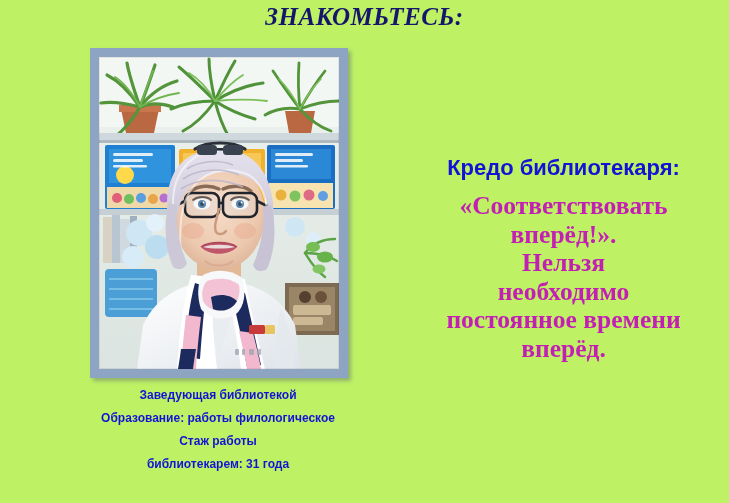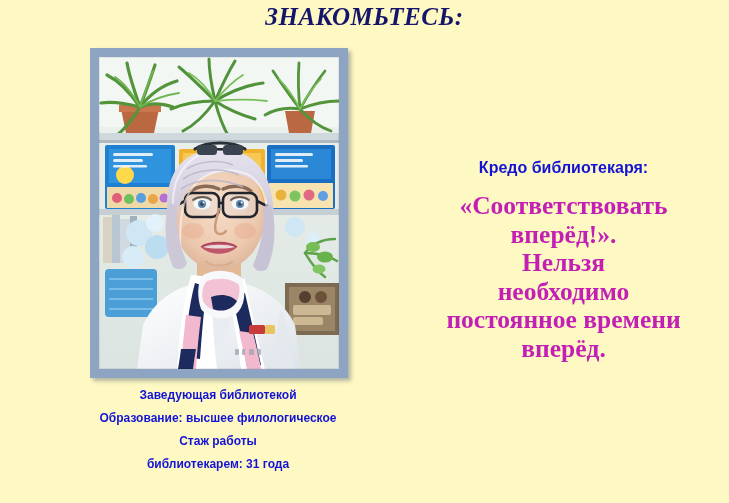--- a/index.html
+++ b/index.html
@@ -14,21 +14,21 @@
     overflow: hidden;
     position: relative;
     font-family: "Liberation Sans", sans-serif;
     -webkit-font-smoothing: antialiased;
   }
 
   .slide {
     position: relative;
     width: 729px;
     height: 503px;
-    background: #fef9c3;
+    background: #bef264;
   }
 
   
   .slide-title {
     position: absolute;
     left: 0;
     top: 3px;
     width: 729px;
     text-align: center;
     font-family: "Liberation Serif", "DejaVu Serif", serif;
@@ -81,21 +81,21 @@
     position: absolute;
     left: 398px;
     top: 157px;
     width: 331px;
     text-align: center;
   }
   .credo-head {
     color: #1313d6;
     font-family: "Liberation Sans", "DejaVu Sans", sans-serif;
     font-weight: bold;
-    font-size: 16px;
+    font-size: 22px;
     line-height: 22px;
     white-space: nowrap;
   }
   .credo-body {
     margin-top: 13px;
     color: #c41fb5;
     font-family: "Liberation Serif", "DejaVu Serif", serif;
     font-weight: bold;
     font-size: 25.5px;
     line-height: 28.5px;
@@ -372,21 +372,21 @@
           </g>
 
           <rect x="0" y="0" width="240" height="312" fill="none" stroke="#000000" stroke-opacity="0.07" stroke-width="2"></rect>
         </g>
       </svg>
     </div>
   </div>
 
   <div class="caption">
     <span class="ln">Заведующая библиотекой</span>
-    <span class="ln">Образование: высшее филологическое</span>
+    <span class="ln">Образование: работы филологическое</span>
     <span class="ln">Стаж работы</span>
     <span class="ln">библиотекарем: 31 года</span>
   </div>
 
   <div class="credo">
     <div class="credo-head">Кредо библиотекаря:</div>
     <div class="credo-body">
       <span class="ln">«Соответствовать</span>
       <span class="ln">вперёд!».</span>
       <span class="ln">Нельзя</span>

